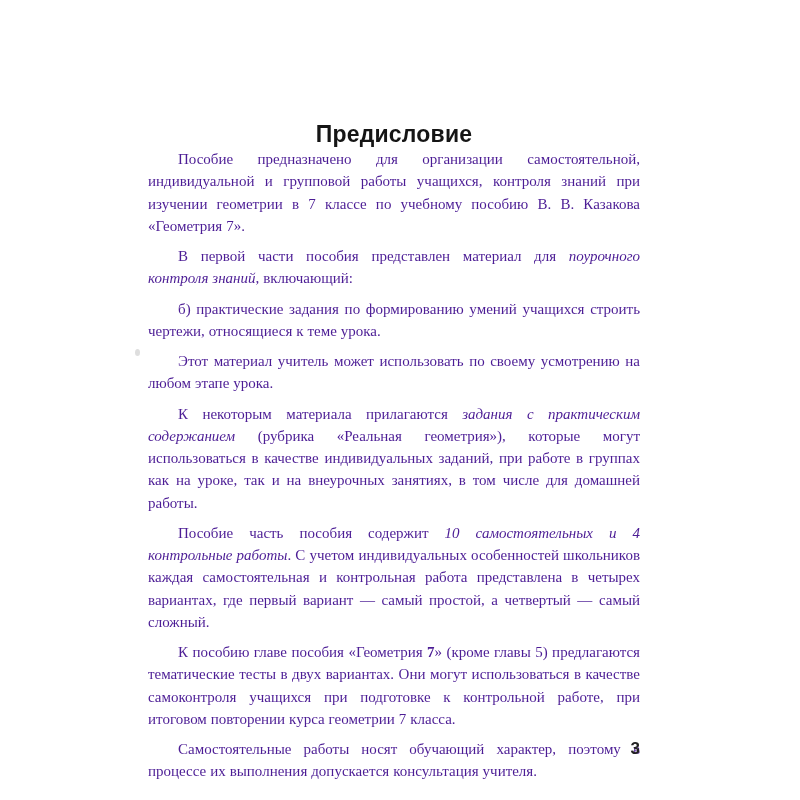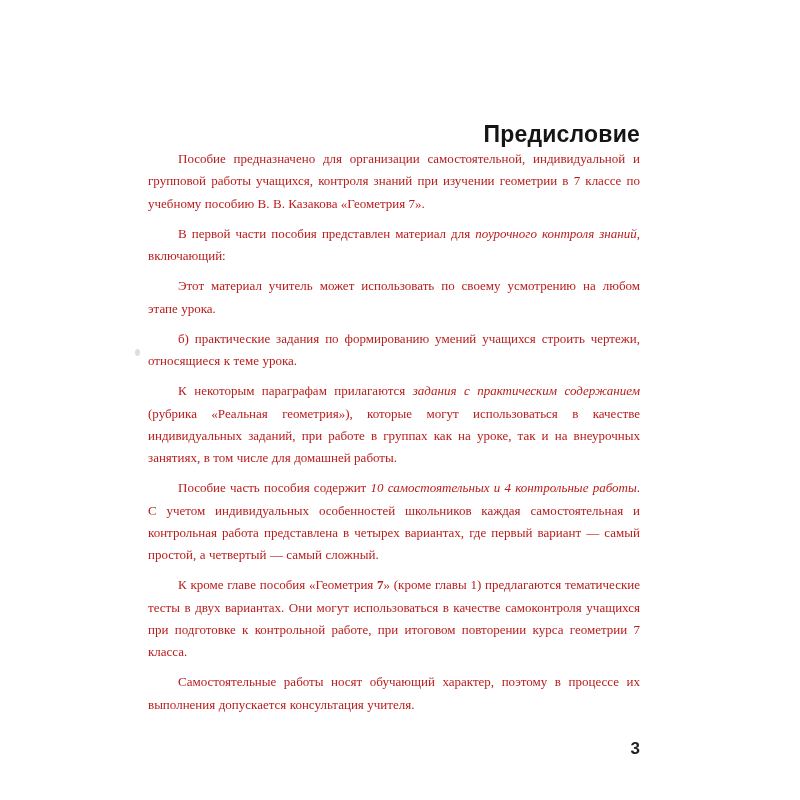--- a/index.html
+++ b/index.html
@@ -22,21 +22,21 @@
     inset: 0;
     background: #ffffff;
   }
 
   
   .doc-title {
     position: absolute;
     left: 148px;
     top: 107px;
     width: 492px;
-    text-align: right;
+    text-align: center;
     font-family: "Liberation Sans", "DejaVu Sans", sans-serif;
     font-weight: bold;
     font-size: 23px;
     letter-spacing: 0.2px;
     color: #151515;
     line-height: 1.1;
   }
 
   
   .body-col {
@@ -44,23 +44,23 @@
     left: 148px;
     top: 148px;
     width: 492px;
   }
 
   p.para {
     margin: 0;
     padding: 0;
     text-indent: 30px;
     text-align: justify;
-    font-size: 13px;
+    font-size: 15px;
     line-height: 22.25px;
-    color: #b91c1c;
+    color: #4c1d95;
     font-family: "Liberation Serif", "DejaVu Serif", serif;
     hyphens: manual;
     word-spacing: 0.2px;
   }
 
   p.para + p.para {
     margin-top: 8px;
   }
 
   .it { font-style: italic; }
@@ -97,25 +97,25 @@
 </head>
 <body>
 
 <div class="page">
 
   <h1 class="doc-title">Предисловие</h1>
 
   <div class="body-col">
     <p class="para"><span>Пособие предназначено для организации самостоятельной, индивидуальной и групповой работы учащихся, контроля знаний при изучении геометрии в 7 классе по учебному пособию В. В. Казакова «Геометрия 7».</span></p>
     <p class="para"><span>В первой части пособия представлен материал для </span><em class="it">поурочного контроля знаний</em><span>, включающий:</span></p>
+    <p class="para"><span>б) практические задания по формированию умений учащихся строить чертежи, относящиеся к теме урока.</span></p>
     <p class="para"><span>Этот материал учитель может использовать по своему усмотрению на любом этапе урока.</span></p>
-    <p class="para"><span>б) практические задания по формированию умений учащихся строить чертежи, относящиеся к теме урока.</span></p>
-    <p class="para"><span>К некоторым параграфам прилагаются </span><em class="it">задания с практическим содержанием</em><span> (рубрика «Реальная геометрия»), которые могут использоваться в качестве индивидуальных заданий, при работе в группах как на уроке, так и на внеурочных занятиях, в том числе для домашней работы.</span></p>
+    <p class="para"><span>К некоторым материала прилагаются </span><em class="it">задания с практическим содержанием</em><span> (рубрика «Реальная геометрия»), которые могут использоваться в качестве индивидуальных заданий, при работе в группах как на уроке, так и на внеурочных занятиях, в том числе для домашней работы.</span></p>
     <p class="para"><span>Пособие часть пособия содержит </span><em class="it">10 самостоятельных и 4 контрольные работы</em><span>. С учетом индивидуальных особенностей школьников каждая самостоятельная и контрольная работа представлена в четырех вариантах, где первый вариант — самый простой, а четвертый — самый сложный.</span></p>
-    <p class="para"><span>К кроме главе пособия «Геометрия </span><strong class="bd">7</strong><span>» (кроме главы 1) предлагаются тематические тесты в двух вариантах. Они могут использоваться в качестве самоконтроля учащихся при подготовке к контрольной работе, при итоговом повторении курса геометрии 7 класса.</span></p>
+    <p class="para"><span>К пособию главе пособия «Геометрия </span><strong class="bd">7</strong><span>» (кроме главы 5) предлагаются тематические тесты в двух вариантах. Они могут использоваться в качестве самоконтроля учащихся при подготовке к контрольной работе, при итоговом повторении курса геометрии 7 класса.</span></p>
     <p class="para"><span>Самостоятельные работы носят обучающий характер, поэтому в процессе их выполнения допускается консультация учителя.</span></p>
   </div>
 
   <div class="scan-speck"></div>
 
   <div class="page-number">3</div>
 
 </div>
 
 </body></html>

